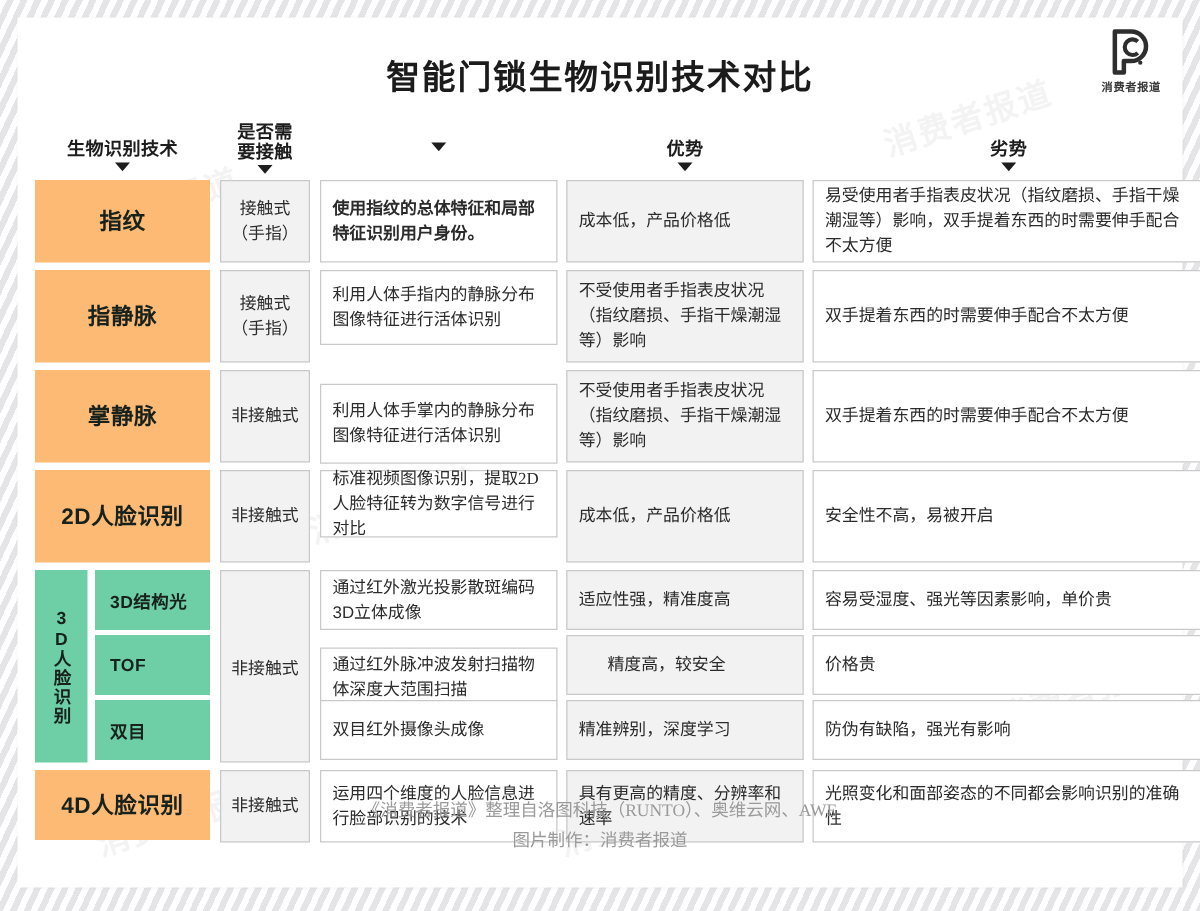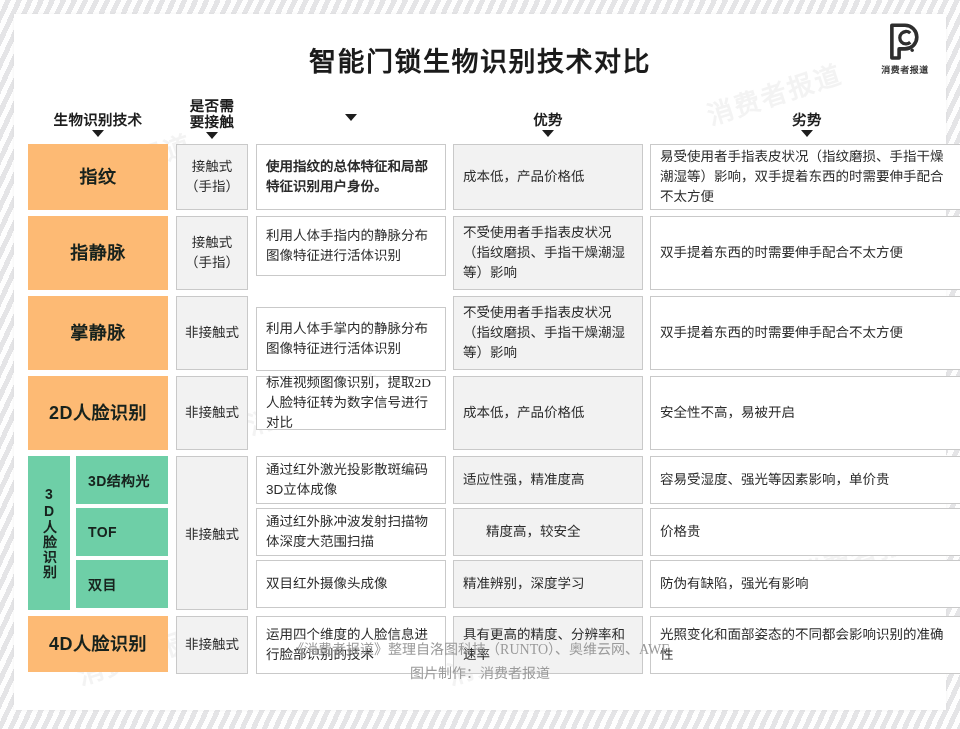--- a/index.html
+++ b/index.html
@@ -268,21 +268,21 @@
         <span>3D人脸识别</span>
       </div>
       <div class="group-touch" style="top:2px;height:154px;">非接触式</div>
 
       <div class="sub-name" style="top:2px;height:48px;">3D结构光</div>
       <div class="cell c-feature feature-cell" style="top:2px;height:48px;">通过红外激光投影散斑编码3D立体成像</div>
       <div class="cell c-pro pro-cell" style="top:2px;height:48px;">适应性强，精准度高</div>
       <div class="cell c-con con-cell" style="top:2px;height:48px;">容易受湿度、强光等因素影响，单价贵</div>
 
       <div class="sub-name" style="top:54px;height:48px;">TOF</div>
-      <div class="cell c-feature feature-cell" style="top:54px;height:48px;">通过红外脉冲波发射扫描物体深度大范围扫描</div>
+      <div class="cell c-feature feature-cell" style="top:64px;height:48px;">通过红外脉冲波发射扫描物体深度大范围扫描</div>
       <div class="cell c-pro pro-cell" style="top:54px;height:48px;padding-left:32px;">精度高，较安全</div>
       <div class="cell c-con con-cell" style="top:54px;height:48px;">价格贵</div>
 
       <div class="sub-name" style="top:106px;height:48px;">双目</div>
       <div class="cell c-feature feature-cell" style="top:106px;height:48px;">双目红外摄像头成像</div>
       <div class="cell c-pro pro-cell" style="top:106px;height:48px;">精准辨别，深度学习</div>
       <div class="cell c-con con-cell" style="top:106px;height:48px;">防伪有缺陷，强光有影响</div>
     </div>
 
     <div class="row" style="height:62px;top:472px;position:absolute;">

